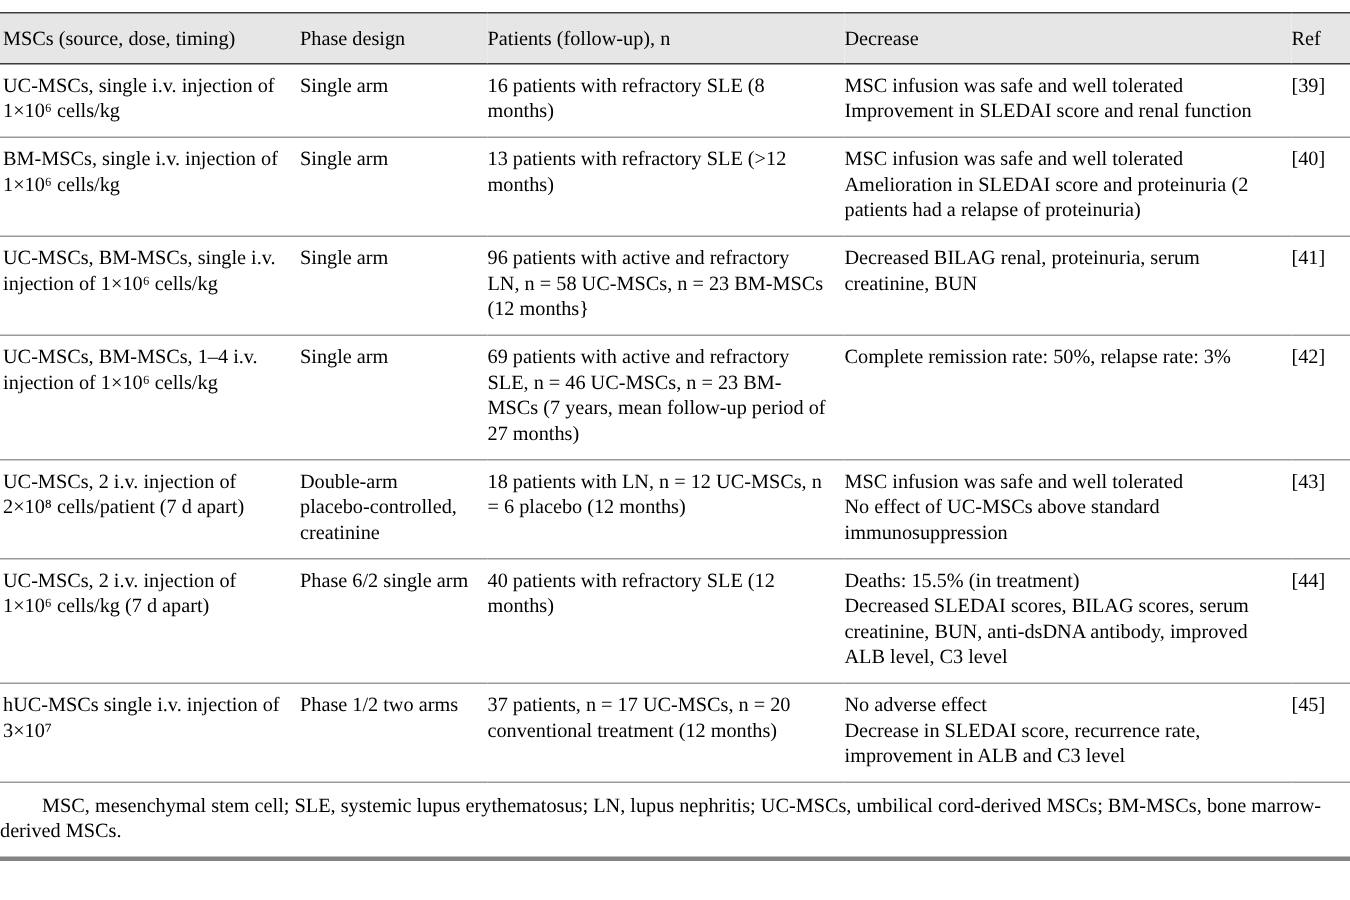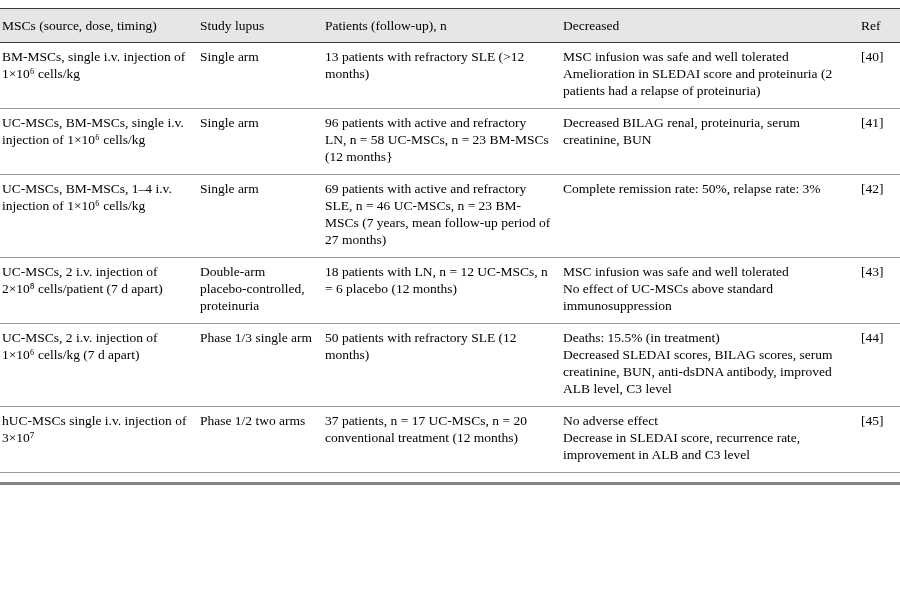--- a/index.html
+++ b/index.html
@@ -74,27 +74,35 @@
     <colgroup>
       <col class="c-msc">
         <col class="c-design">
         <col class="c-patients">
         <col class="c-outcomes">
         <col class="c-ref">
     </colgroup>
     <thead>
       <tr>
         <th>MSCs (source, dose, timing)</th>
-        <th>Study lupus</th>
+        <th>Phase design</th>
         <th>Patients (follow-up), n</th>
-        <th>Decreased</th>
+        <th>Decrease</th>
         <th>Ref</th>
       </tr>
     </thead>
     <tbody>
+      <tr>
+        <td class="msc-cell">UC-MSCs, single i.v. injection of 1×10⁶ cells/kg</td>
+        <td class="design-cell">Single arm</td>
+        <td class="patients-cell">16 patients with refractory SLE (8 months)</td>
+        <td class="outcomes-cell">MSC infusion was safe and well tolerated
+Improvement in SLEDAI score and renal function</td>
+        <td class="ref-cell">[39]</td>
+      </tr>
       <tr>
         <td class="msc-cell">BM-MSCs, single i.v. injection of 1×10⁶ cells/kg</td>
         <td class="design-cell">Single arm</td>
         <td class="patients-cell">13 patients with refractory SLE (&gt;12 months)</td>
         <td class="outcomes-cell">MSC infusion was safe and well tolerated
 Amelioration in SLEDAI score and proteinuria (2 patients had a relapse of proteinuria)</td>
         <td class="ref-cell">[40]</td>
       </tr>
       <tr>
         <td class="msc-cell">UC-MSCs, BM-MSCs, single i.v. injection of 1×10⁶ cells/kg</td>
@@ -105,41 +113,42 @@
       </tr>
       <tr>
         <td class="msc-cell">UC-MSCs, BM-MSCs, 1–4 i.v. injection of 1×10⁶ cells/kg</td>
         <td class="design-cell">Single arm</td>
         <td class="patients-cell">69 patients with active and refractory SLE, n = 46 UC-MSCs, n = 23 BM-MSCs (7 years, mean follow-up period of 27 months)</td>
         <td class="outcomes-cell">Complete remission rate: 50%, relapse rate: 3%</td>
         <td class="ref-cell">[42]</td>
       </tr>
       <tr>
         <td class="msc-cell">UC-MSCs, 2 i.v. injection of 2×10⁸ cells/patient (7 d apart)</td>
-        <td class="design-cell">Double-arm placebo-controlled, proteinuria</td>
+        <td class="design-cell">Double-arm placebo-controlled, creatinine</td>
         <td class="patients-cell">18 patients with LN, n = 12 UC-MSCs, n = 6 placebo (12 months)</td>
         <td class="outcomes-cell">MSC infusion was safe and well tolerated
 No effect of UC-MSCs above standard immunosuppression</td>
         <td class="ref-cell">[43]</td>
       </tr>
       <tr>
         <td class="msc-cell">UC-MSCs, 2 i.v. injection of 1×10⁶ cells/kg (7 d apart)</td>
-        <td class="design-cell">Phase 1/3 single arm</td>
-        <td class="patients-cell">50 patients with refractory SLE (12 months)</td>
+        <td class="design-cell">Phase 6/2 single arm</td>
+        <td class="patients-cell">40 patients with refractory SLE (12 months)</td>
         <td class="outcomes-cell">Deaths: 15.5% (in treatment)
 Decreased SLEDAI scores, BILAG scores, serum creatinine, BUN, anti-dsDNA antibody, improved ALB level, C3 level</td>
         <td class="ref-cell">[44]</td>
       </tr>
       <tr>
         <td class="msc-cell">hUC-MSCs single i.v. injection of 3×10⁷</td>
         <td class="design-cell">Phase 1/2 two arms</td>
         <td class="patients-cell">37 patients, n = 17 UC-MSCs, n = 20 conventional treatment (12 months)</td>
         <td class="outcomes-cell">No adverse effect
 Decrease in SLEDAI score, recurrence rate, improvement in ALB and C3 level</td>
         <td class="ref-cell">[45]</td>
       </tr>
     </tbody>
   </table>
 
+  <p class="footnote">MSC, mesenchymal stem cell; SLE, systemic lupus erythematosus; LN, lupus nephritis; UC-MSCs, umbilical cord-derived MSCs; BM-MSCs, bone marrow-derived MSCs.</p>
 
   <div class="bottom-rule"></div>
 
 </div>
 
 </body></html>

